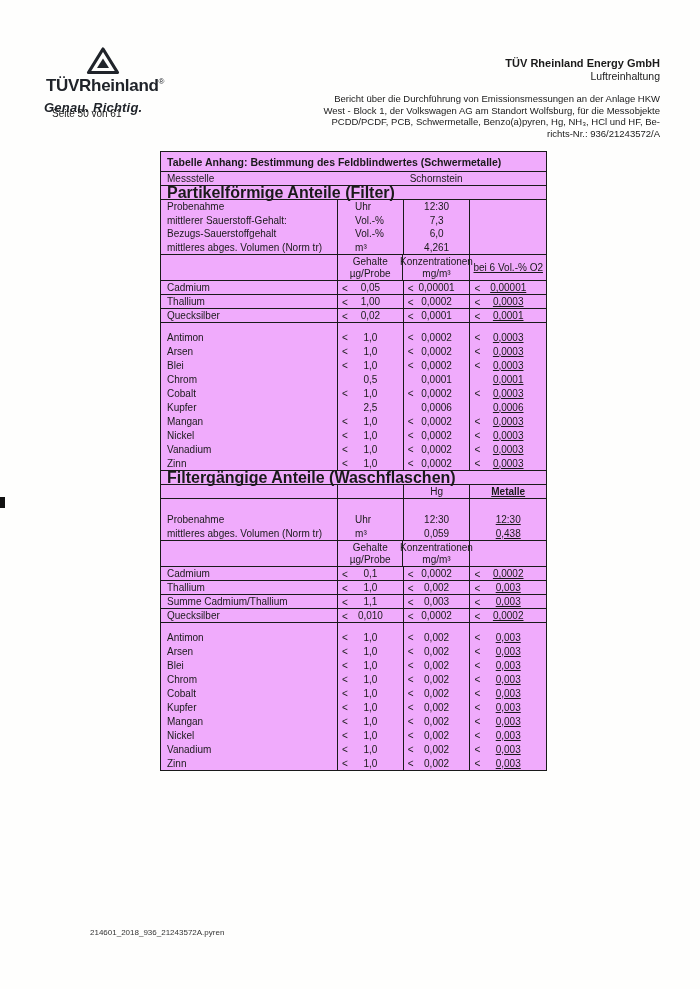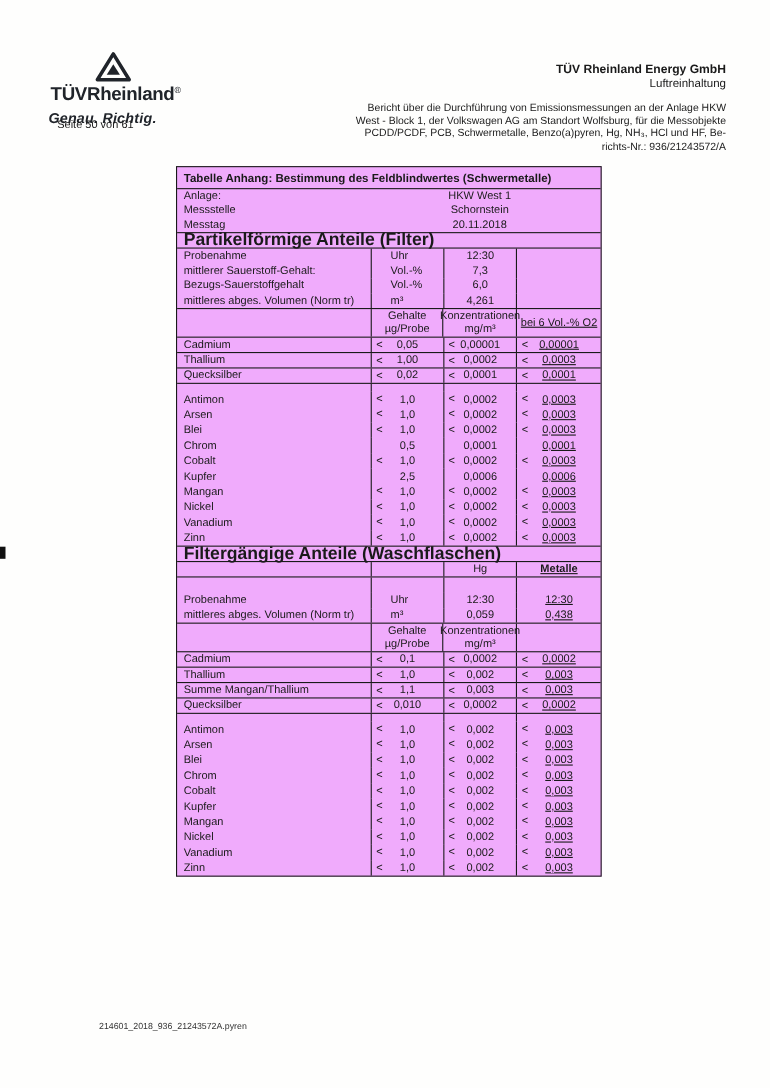--- a/index.html
+++ b/index.html
@@ -97,40 +97,28 @@
       <div class="rline">PCDD/PCDF, PCB, Schwermetalle, Benzo(a)pyren, Hg, NH₃, HCl und HF, Be-</div>
       <div class="rline">richts-Nr.: 936/21243572/A</div>
     </div>
 
   <div class="doc-table">
 
     <div class="t-title">Tabelle Anhang: Bestimmung des Feldblindwertes (Schwermetalle)</div>
 
     <div>
 
-        <div class="trow info">
-          <div class="c1 cell namecell">Anlage:</div>
-          <div class="c2 cell unitcell"></div>
-          <div class="c3 cell center">HKW West 1</div>
-          <div class="c4 cell center"></div>
-        </div>
 
         <div class="trow info">
           <div class="c1 cell namecell">Messstelle</div>
           <div class="c2 cell unitcell"></div>
           <div class="c3 cell center">Schornstein</div>
           <div class="c4 cell center"></div>
         </div>
 
-        <div class="trow info">
-          <div class="c1 cell namecell">Messtag</div>
-          <div class="c2 cell unitcell"></div>
-          <div class="c3 cell center">20.11.2018</div>
-          <div class="c4 cell center"></div>
-        </div>
       </div>
 
     <div class="sec-header">Partikelförmige Anteile (Filter)</div>
 
     <div class="pblock">
 
         <div class="trow param vlines">
           <div class="c1 cell namecell">Probenahme</div>
           <div class="c2 cell unitcell">Uhr</div>
           <div class="c3 cell center">12:30</div>
@@ -473,21 +461,21 @@
             <span class="lt">&lt;</span>
             <span class="v">0,002</span>
           </div>
           <div class="c4 cell valcell">
             <span class="lt">&lt;</span>
             <span class="v">0,003</span>
           </div>
         </div>
 
         <div class="trow data vlines">
-          <div class="c1 cell namecell">Summe Mangan/Thallium</div>
+          <div class="c1 cell namecell">Summe Cadmium/Thallium</div>
           <div class="c2 cell valcell">
             <span class="lt">&lt;</span>
             <span class="v">1,1</span>
           </div>
           <div class="c3 cell valcell">
             <span class="lt">&lt;</span>
             <span class="v">0,003</span>
           </div>
           <div class="c4 cell valcell">
             <span class="lt">&lt;</span>

